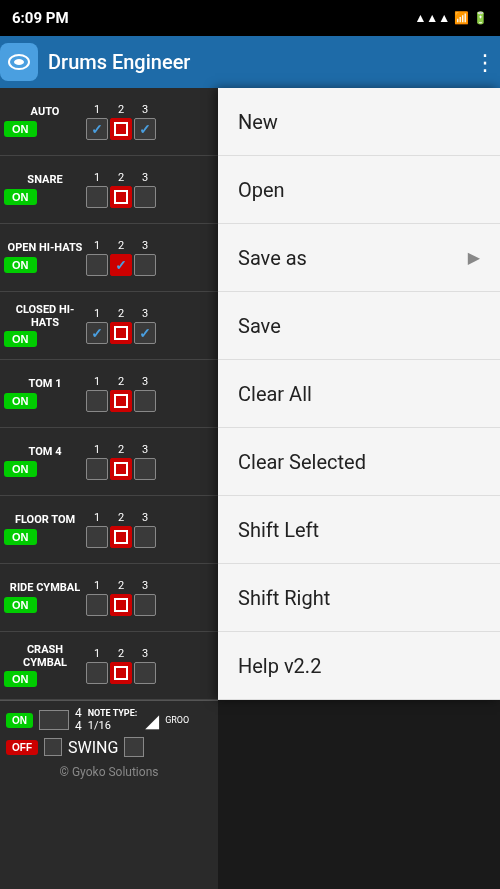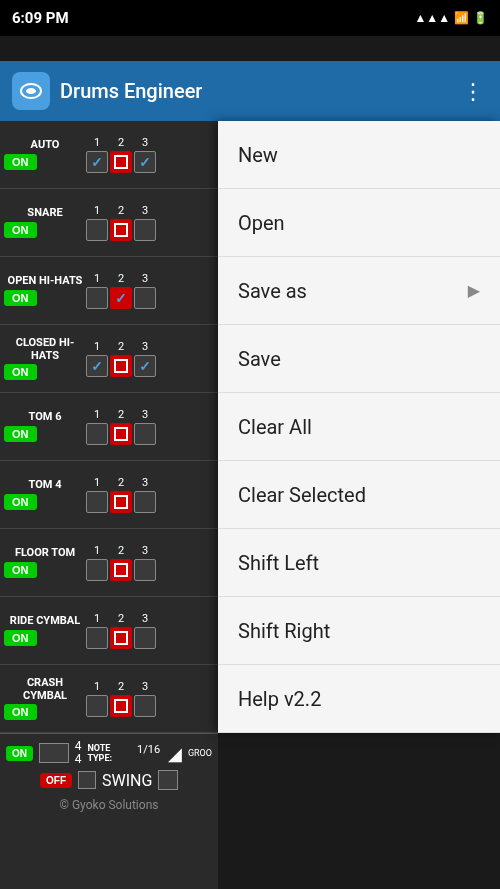--- a/index.html
+++ b/index.html
@@ -24,26 +24,25 @@
       font-size: 14px;
       font-weight: bold;
       gap: 22px;
     }
     .status-bar .time { font-size: 15px; font-weight: bold; }
     .status-icons { display: flex; align-items: center; gap: 4px; font-size: 12px; }
 
     
     .app-header {
       background: #1e6ba8;
-      height: 60px;
-      display: flex;
-      align-items: center;
-      padding: 0 12px;
-      color: #fff;
-      margin-top: 25px;
+      height: 52px;
+      display: flex;
+      align-items: center;
+      padding: 0 0;
+      color: #fff;
     }
     .app-logo {
       width: 38px;
       height: 38px;
       background: #4a9fe0;
       border-radius: 8px;
       display: flex;
       align-items: center;
       justify-content: center;
       margin-right: 10px;
@@ -372,21 +371,21 @@
           <span class="beat-header">3</span>
           <div class="beat-cell checked">
               <span class="checkmark">✓</span>
             </div>
         </div>
       </div>
     </div>
 
     <div class="drum-row">
       <div class="drum-label-col">
-        <span class="drum-name">TOM 6</span>
+        <span class="drum-name">TOM 1</span>
         <button class="on-btn">ON</button>
       </div>
       <div class="beat-cols">
         <div style="display:flex;flex-direction:column;align-items:center;gap:2px">
           <span class="beat-header">1</span>
           <div class="beat-cell"></div>
         </div>
         <div style="display:flex;flex-direction:column;align-items:center;gap:2px">
           <span class="beat-header">2</span>
           <div class="beat-cell active-red">
@@ -493,28 +492,28 @@
     </div>
 
     <div style="background:#2a2a2a;border-top:1px solid #555;padding:6px 6px 4px 6px;">
       <div style="display:flex;align-items:center;gap:6px;margin-bottom:4px;">
         <button class="on-off-btn">ON</button>
         <div style="width:30px;height:20px;border:1px solid #888;background:#3a3a3a;"></div>
         <div class="time-sig">
           <span>4</span>
           <span>4</span>
         </div>
-        <div style="display:flex;flex-direction:row;align-items:flex-start;gap:1px;">
+        <div style="display:flex;flex-direction:column;align-items:flex-start;gap:1px;">
           <span class="note-type-label">NOTE TYPE:</span>
           <span class="note-val">1/16</span>
         </div>
         <span style="color:#fff;font-size:18px;margin-left:2px;">◢</span>
         <span class="mode-label">GROO</span>
       </div>
-      <div style="display:flex;align-items:center;gap:6px;margin-left:34px;">
+      <div style="display:flex;align-items:center;gap:6px;">
         <button class="off-btn">OFF</button>
         <div class="swing-check"></div>
         <span class="swing-label">SWING</span>
         <div style="width:20px;height:20px;border:1px solid #888;background:#3a3a3a;"></div>
       </div>
       <div style="text-align:center;margin-top:4px;">
         <span style="color:#888;font-size:12px;">© Gyoko Solutions</span>
       </div>
     </div>
 

